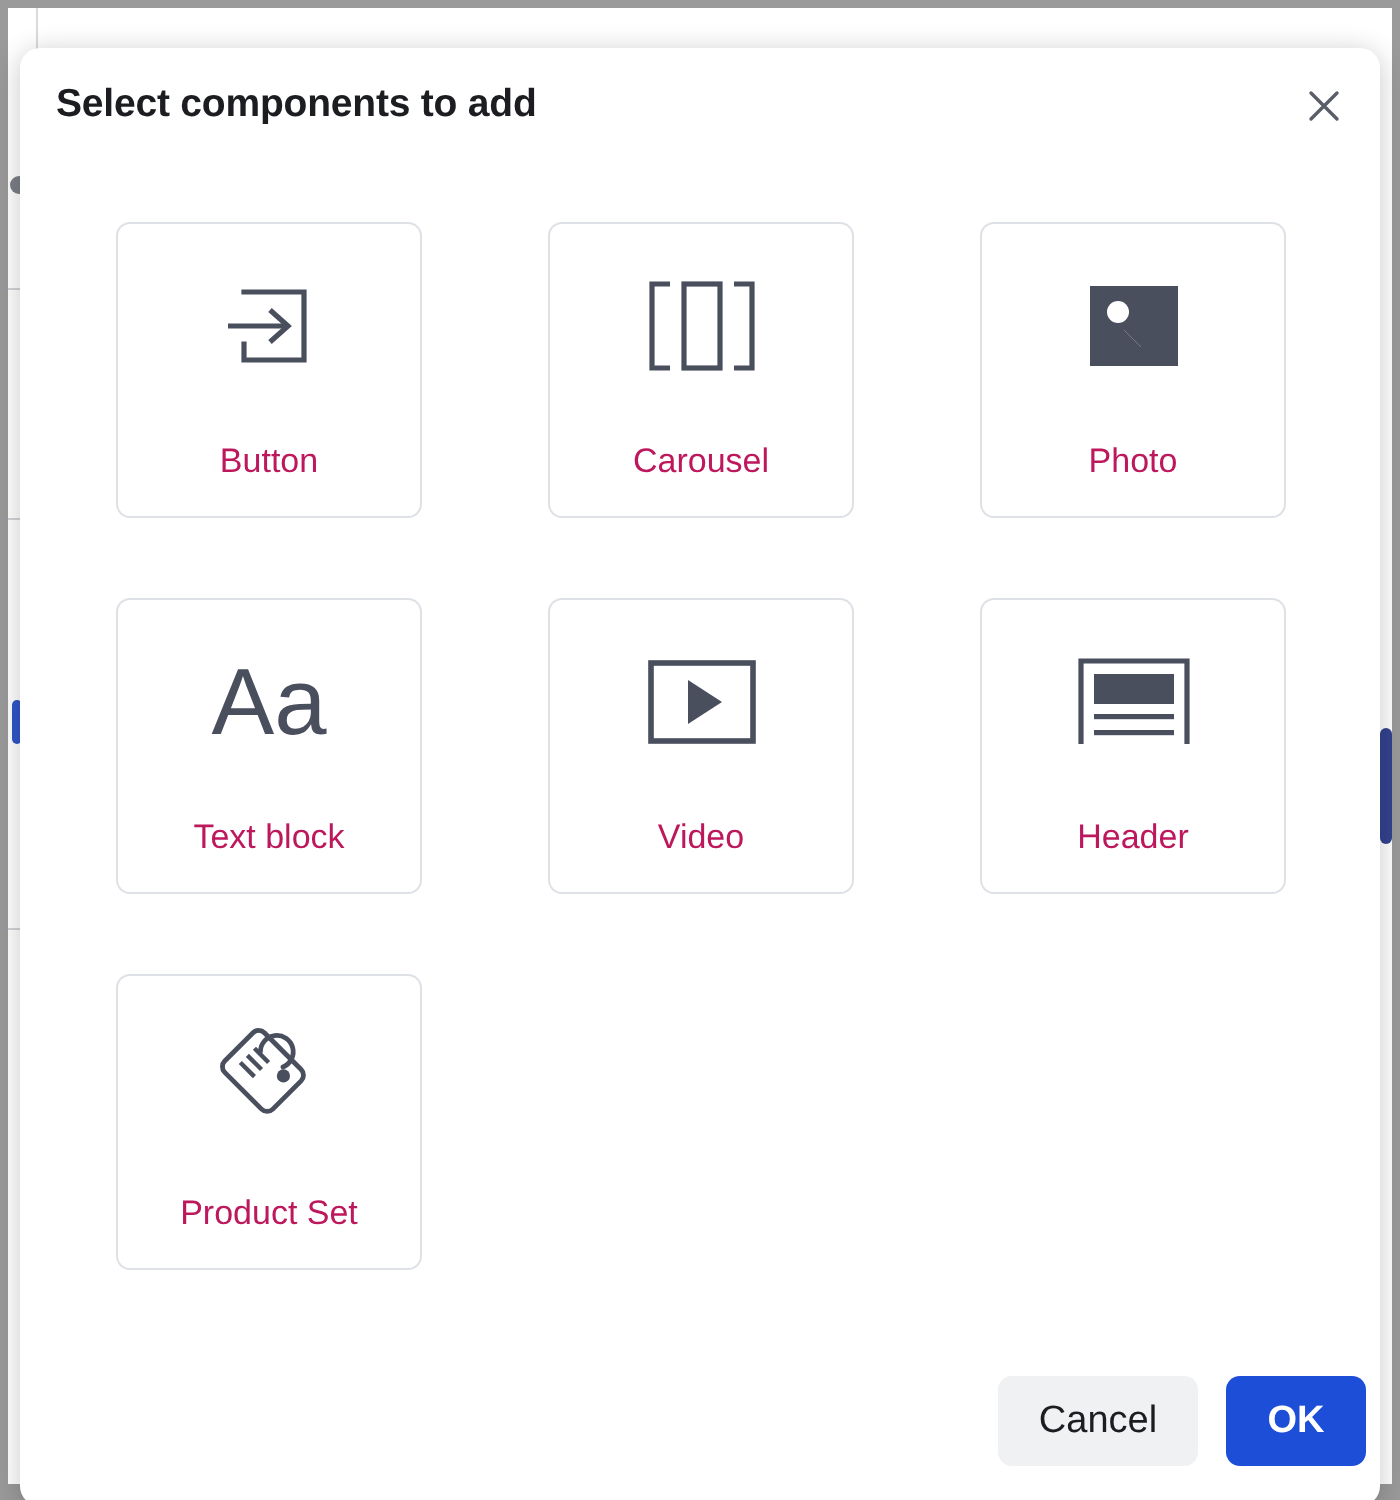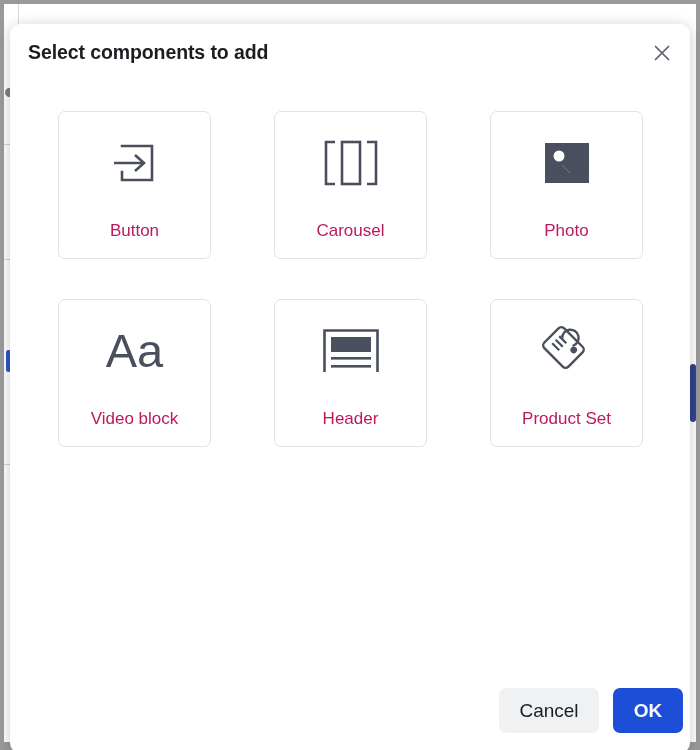--- a/index.html
+++ b/index.html
@@ -275,23 +275,32 @@
             <path d="M3 40.5 L18 25 L28.5 35.5 L34 30 L47 42.5 L47 45 L3 45 Z" fill="#4a4f5e"></path>
           </svg>
         </div>
         <div class="card-label">Photo</div>
       </div>
 
       <div class="card">
         <div class="card-icon">
           <span class="aa-glyph">Aa</span>
         </div>
-        <div class="card-label">Video block</div>
-      </div>
-
+        <div class="card-label">Text block</div>
+      </div>
+
+      <div class="card">
+        <div class="card-icon">
+          <svg width="58" height="46" viewBox="0 0 58 46">
+            <rect x="3.5" y="3.5" width="51" height="39" stroke="#4a4f5e" stroke-width="2.8" fill="none"></rect>
+            <path d="M22 12 L39 23 L22 34 Z" fill="#4a4f5e"></path>
+          </svg>
+        </div>
+        <div class="card-label">Video</div>
+      </div>
 
       <div class="card">
         <div class="card-icon">
           <svg width="60" height="48" viewBox="0 0 60 48">
             <path d="M3.5 45 V3.5 H56.5 V45" stroke="#4a4f5e" stroke-width="2.6" fill="none" stroke-linecap="butt"></path>
             <rect x="10" y="10" width="40" height="15" fill="#4a4f5e"></rect>
             <rect x="10" y="30" width="40" height="2.6" fill="#4a4f5e"></rect>
             <rect x="10" y="38" width="40" height="2.6" fill="#4a4f5e"></rect>
           </svg>
         </div>

